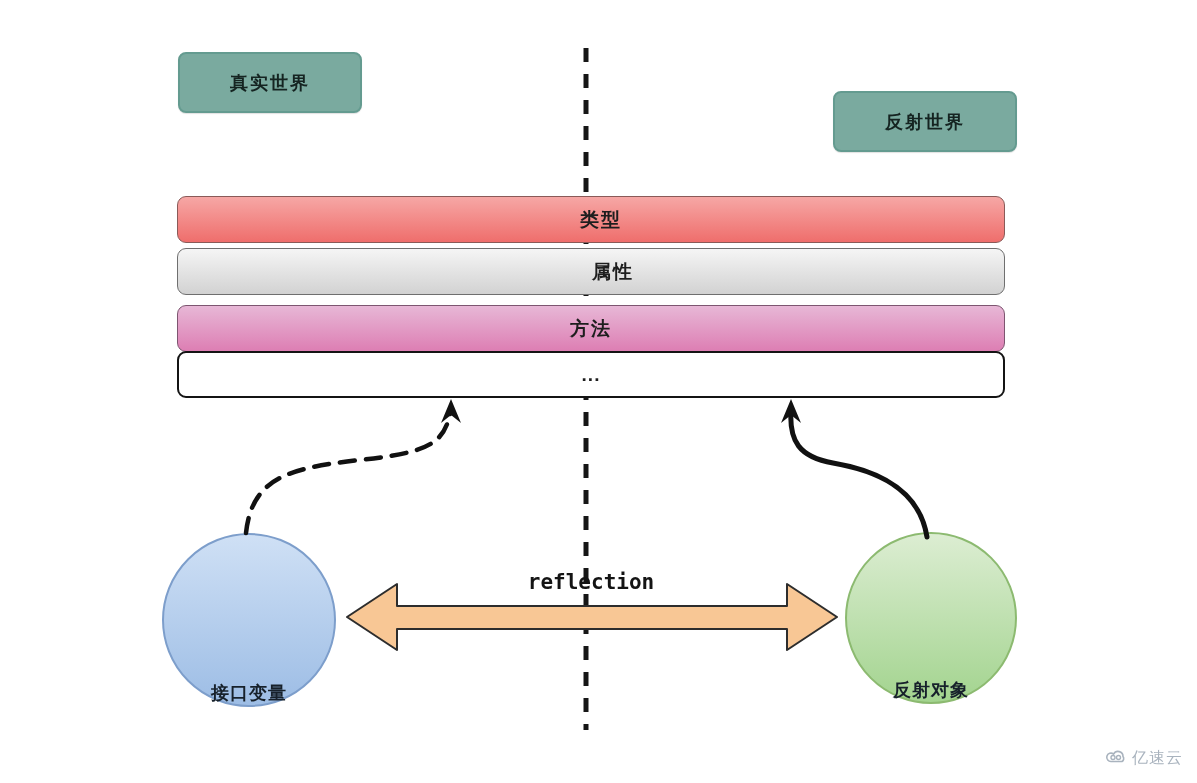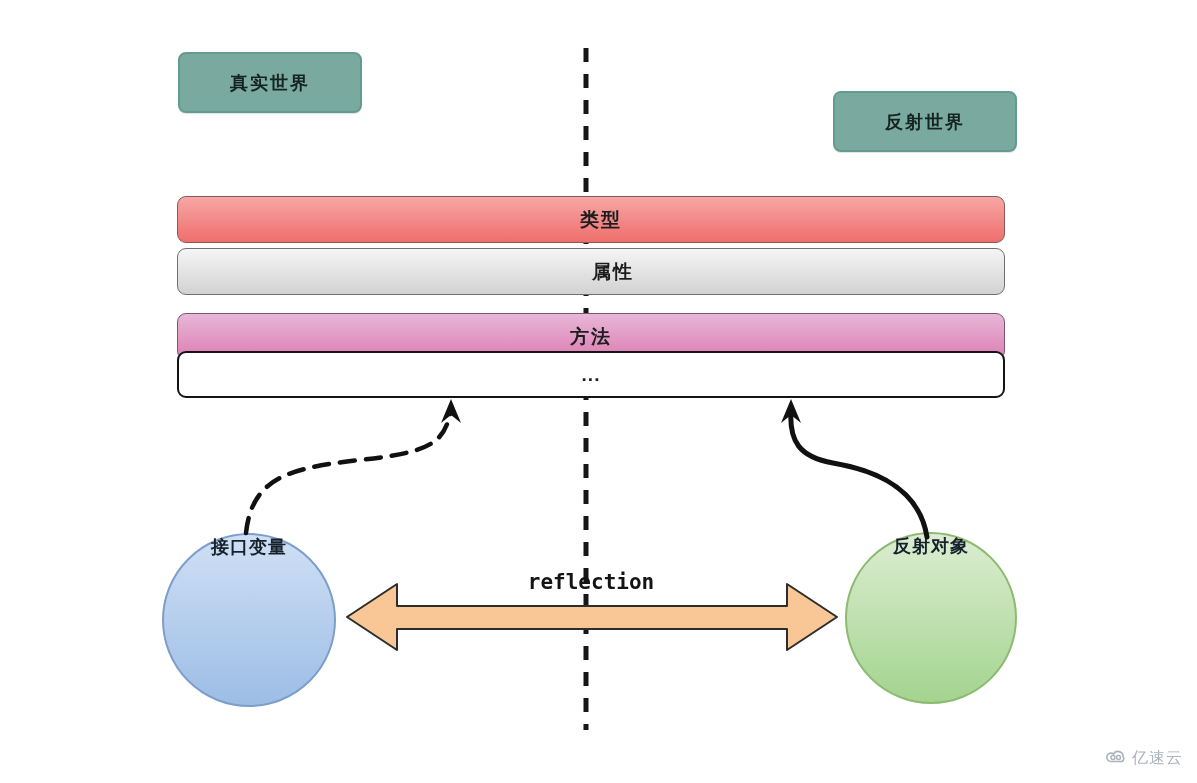--- a/index.html
+++ b/index.html
@@ -17,26 +17,26 @@
   }
   
   .bar{
     position:absolute;left:177px;width:828px;height:47px;border-radius:9px;
     display:flex;align-items:center;justify-content:center;
     font-size:19px;font-weight:600;color:#1e1e1e;letter-spacing:2px;
     box-sizing:border-box;
   }
   .bar-type  {top:196px;background:linear-gradient(#f6a7a5,#ef6e6c);border:1.5px solid #8a5a58;padding-left:20px;}
   .bar-attr  {top:248px;background:linear-gradient(#f5f5f5,#d2d2d2);border:1.5px solid #6f6f6f;padding-left:44px;}
-  .bar-method{top:313px;background:linear-gradient(#e7b7d6,#dd7eb3);border:1.5px solid #7d5570;}
+  .bar-method{top:305px;background:linear-gradient(#e7b7d6,#dd7eb3);border:1.5px solid #7d5570;}
   .bar-more  {top:351px;background:#ffffff;border:2.5px solid #141414;font-weight:700;letter-spacing:1px;}
   
   .node-circle{
     position:absolute;border-radius:50%;
-    display:flex;align-items:flex-start;justify-content:center;
+    display:flex;align-items:flex-end;justify-content:center;
     font-size:18px;font-weight:600;color:#17212b;letter-spacing:1px;
   }
   .node-left{
     left:162px;top:533px;width:170px;height:170px;
     background:linear-gradient(#cfe0f5,#9dbde5);border:2px solid #7d9ecb;
   }
   .node-right{
     left:845px;top:532px;width:168px;height:168px;
     background:linear-gradient(#dcedd2,#a3d48f);border:2px solid #8cba70;
   }

